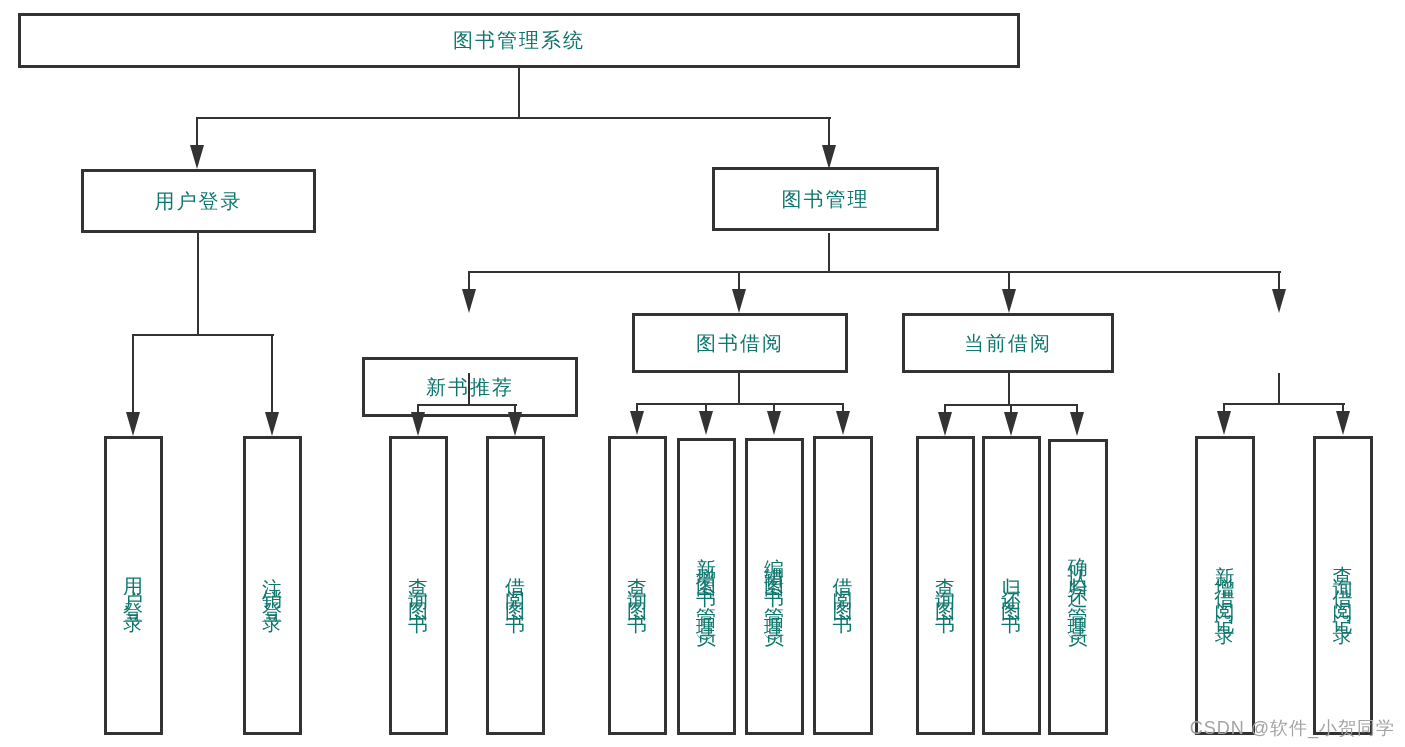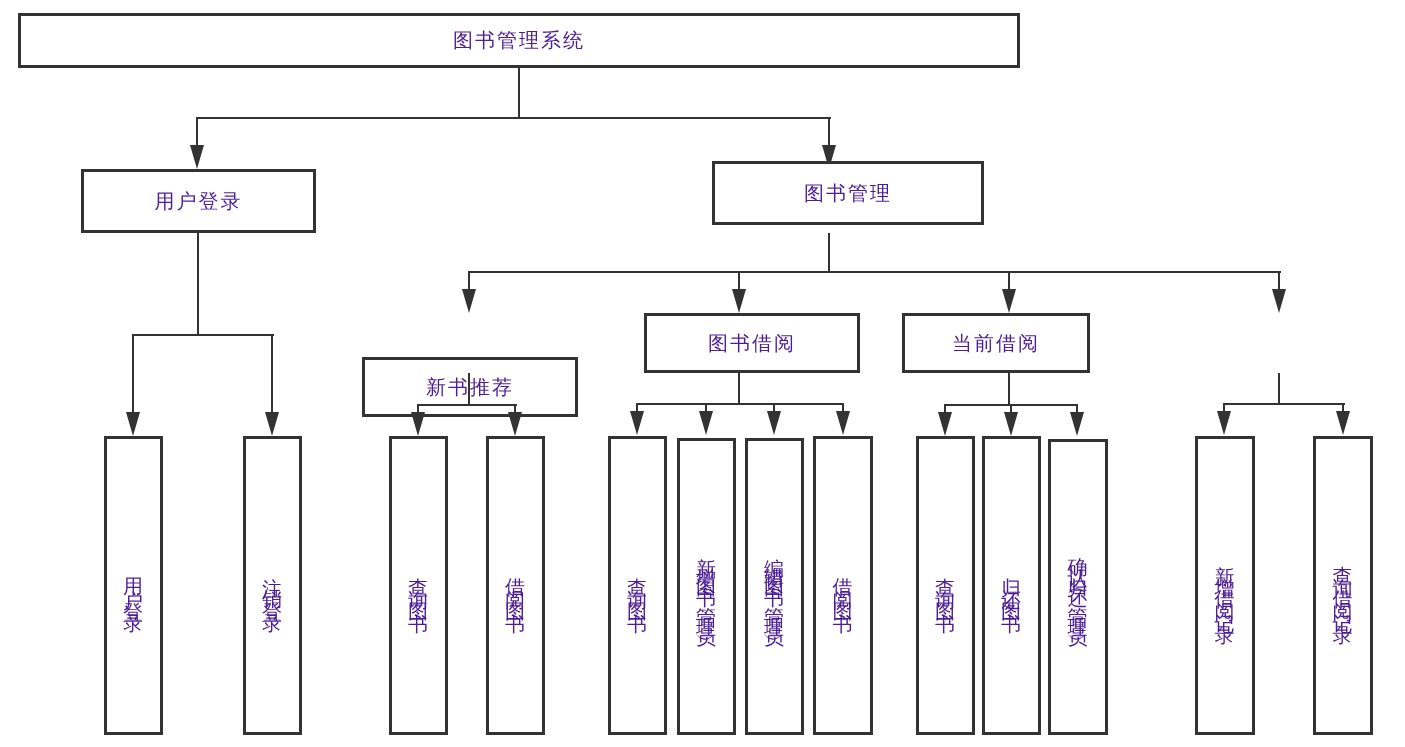--- a/index.html
+++ b/index.html
@@ -13,21 +13,21 @@
     height: 747px;
     background: #ffffff;
     font-family: "Liberation Sans", sans-serif;
     overflow: hidden;
   }
   .box {
     position: absolute;
     box-sizing: border-box;
     border: 3px solid #333333;
     background: #ffffff;
-    color: #4c1d95;
+    color: #0f766e;
     display: flex;
     align-items: center;
     justify-content: center;
     font-size: 20px;
     letter-spacing: 2px;
   }
   .vbox {
     writing-mode: vertical-rl;
     text-orientation: mixed;
     letter-spacing: 12px;
@@ -69,43 +69,43 @@
   <div class="box" style="left:18px; top:13px; width:1002px; height:55px;">图书管理系统</div>
 
   <div class="vline" style="left:518px; top:67px; height:51px;"></div>
   <div class="hline" style="left:196px; top:117px; width:635px;"></div>
   <div class="vline" style="left:196px; top:117px; height:30px;"></div>
   <div class="arrow" style="left:190px; top:145px;"></div>
   <div class="vline" style="left:828px; top:117px; height:30px;"></div>
   <div class="arrow" style="left:822px; top:145px;"></div>
 
   <div class="box" style="left:81px; top:169px; width:235px; height:64px;">用户登录</div>
-  <div class="box" style="left:712px; top:161px; width:272px; height:64px;">图书管理</div>
+  <div class="box" style="left:712px; top:167px; width:227px; height:64px;">图书管理</div>
 
   <div class="vline" style="left:197px; top:233px; height:102px;"></div>
   <div class="hline" style="left:132px; top:334px; width:142px;"></div>
   <div class="vline" style="left:132px; top:334px; height:80px;"></div>
   <div class="arrow" style="left:126px; top:412px;"></div>
   <div class="vline" style="left:271px; top:334px; height:80px;"></div>
   <div class="arrow" style="left:265px; top:412px;"></div>
 
   <div class="vline" style="left:828px; top:233px; height:40px;"></div>
   <div class="hline" style="left:468px; top:271px; width:813px;"></div>
   <div class="vline" style="left:468px; top:271px; height:20px;"></div>
   <div class="arrow" style="left:462px; top:289px;"></div>
   <div class="vline" style="left:738px; top:271px; height:20px;"></div>
   <div class="arrow" style="left:732px; top:289px;"></div>
   <div class="vline" style="left:1008px; top:271px; height:20px;"></div>
   <div class="arrow" style="left:1002px; top:289px;"></div>
   <div class="vline" style="left:1278px; top:271px; height:20px;"></div>
   <div class="arrow" style="left:1272px; top:289px;"></div>
 
   <div class="box" style="left:362px; top:313px; width:216px; height:60px;margin-top:44px;">新书推荐</div>
-  <div class="box" style="left:632px; top:313px; width:216px; height:60px;margin-left:12px;">图书借阅</div>
-  <div class="box" style="left:902px; top:313px; width:188px; height:60px;">当前借阅</div>
+  <div class="box" style="left:632px; top:313px; width:216px; height:60px;">图书借阅</div>
+  <div class="box" style="left:902px; top:313px; width:212px; height:60px;">当前借阅</div>
 
   <div class="vline" style="left:468px; top:373px; height:33px;"></div>
   <div class="hline" style="left:417px; top:404px; width:100px;"></div>
   <div class="vline" style="left:417px; top:404px; height:10px;"></div>
   <div class="arrow" style="left:411px; top:412px;"></div>
   <div class="vline" style="left:514px; top:404px; height:10px;"></div>
   <div class="arrow" style="left:508px; top:412px;"></div>
 
   <div class="vline" style="left:738px; top:373px; height:32px;"></div>
   <div class="hline" style="left:636px; top:403px; width:208px;"></div>
@@ -145,14 +145,15 @@
   <div class="box vbox tight" style="left:745px; top:438px; width:59px; height:297px;">编辑图书（管理员）</div>
   <div class="box vbox" style="left:813px; top:436px; width:60px; height:299px;">借阅图书</div>
 
   <div class="box vbox" style="left:916px; top:436px; width:59px; height:299px;">查询图书</div>
   <div class="box vbox" style="left:982px; top:436px; width:59px; height:299px;">归还图书</div>
   <div class="box vbox tight" style="left:1048px; top:439px; width:60px; height:296px;">确认归还（管理员）</div>
 
   <div class="box vbox" style="left:1195px; top:436px; width:60px; height:299px;">新增借阅记录</div>
   <div class="box vbox" style="left:1313px; top:436px; width:60px; height:299px;">查询借阅记录</div>
 
+  <div class="watermark">CSDN @软件_小贺同学</div>
 
 </div>
 
 </body></html>

